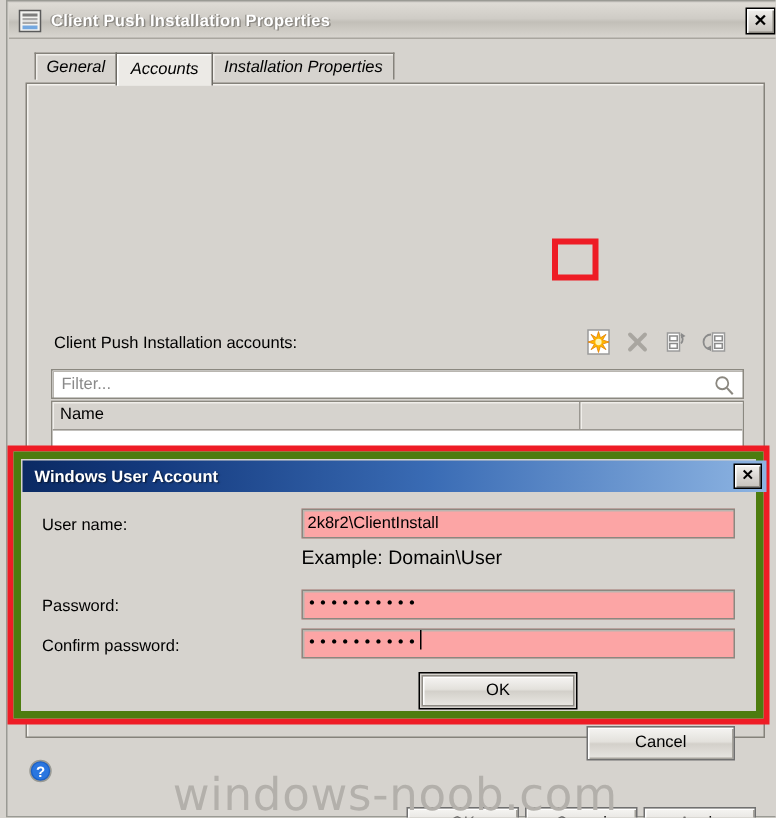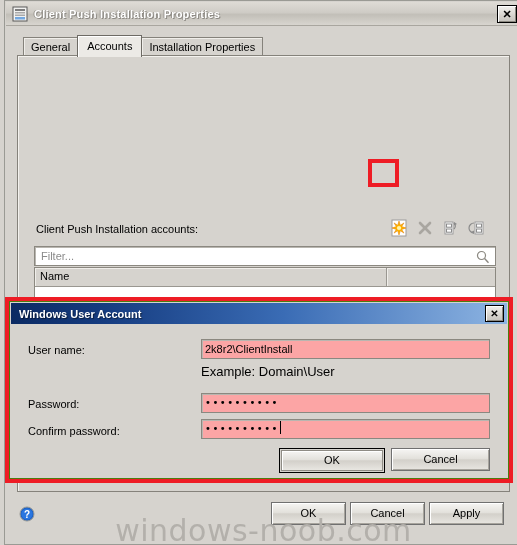--- a/index.html
+++ b/index.html
@@ -67,22 +67,23 @@
     cursor: default;
     box-sizing: border-box;
   }
 
   
   #tabstrip {
     position: absolute;
     left: 18px; top: 34px;
     height: 21px;
     display: flex;
-    align-items: center;
+    align-items: flex-start;
     z-index: 4;
+    font-style: italic;
   }
   .tab {
     height: 18px;
     line-height: 18px;
     padding: 0 7px;
     font-size: 11px;
     background: #d6d3ce;
     border: 1px solid #85827b;
     border-bottom: none;
     box-shadow: inset 1px 1px 0 #f0eeea;
@@ -226,20 +227,21 @@
     width: 75px;
     background: linear-gradient(to bottom, #f6f5f3 0%, #e3e1dc 45%, #d3d0ca 52%, #e8e6e1 100%);
     border: 1px solid #707070;
     box-shadow: inset 1px 1px 0 #ffffff, inset -1px -1px 0 #a7a49d;
     font-size: 11px;
     line-height: 21px;
     text-align: center;
     box-sizing: border-box;
     cursor: default;
     color: #000;
+    margin-top: 36px;
   }
   #btn-ok-main { left: 266px; top: 6px; }
   #btn-cancel-main { left: 345px; top: 6px; }
   #btn-apply-main { left: 424px; top: 6px; }
 
   #watermark {
     position: absolute;
     left: 0; top: 512px;
     width: 517px;
     text-align: center;
@@ -258,21 +260,21 @@
     width: 508px; height: 186px;
     border: 5px solid #ee1c25;
     box-sizing: border-box;
     z-index: 20;
   }
   #inner-dialog {
     position: absolute;
     left: 9px; top: 301px;
     width: 500px; height: 178px;
     background: #d6d3ce;
-    border: 1px solid #4d7c0f;
+    border: 5px solid #4d7c0f;
     box-sizing: border-box;
     z-index: 21;
     text-decoration: underline;
   }
   #inner-titlebar {
     position: absolute;
     left: 1px; top: 1px;
     width: 496px; height: 21px;
     background: linear-gradient(to right, #0b2a63 0%, #153b7f 18%, #3a6cb5 55%, #8db4e2 100%);
     display: flex;

